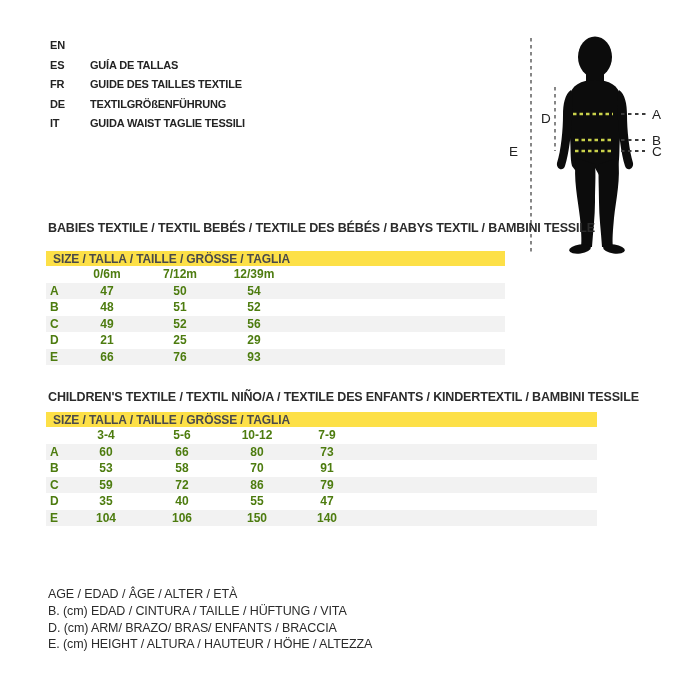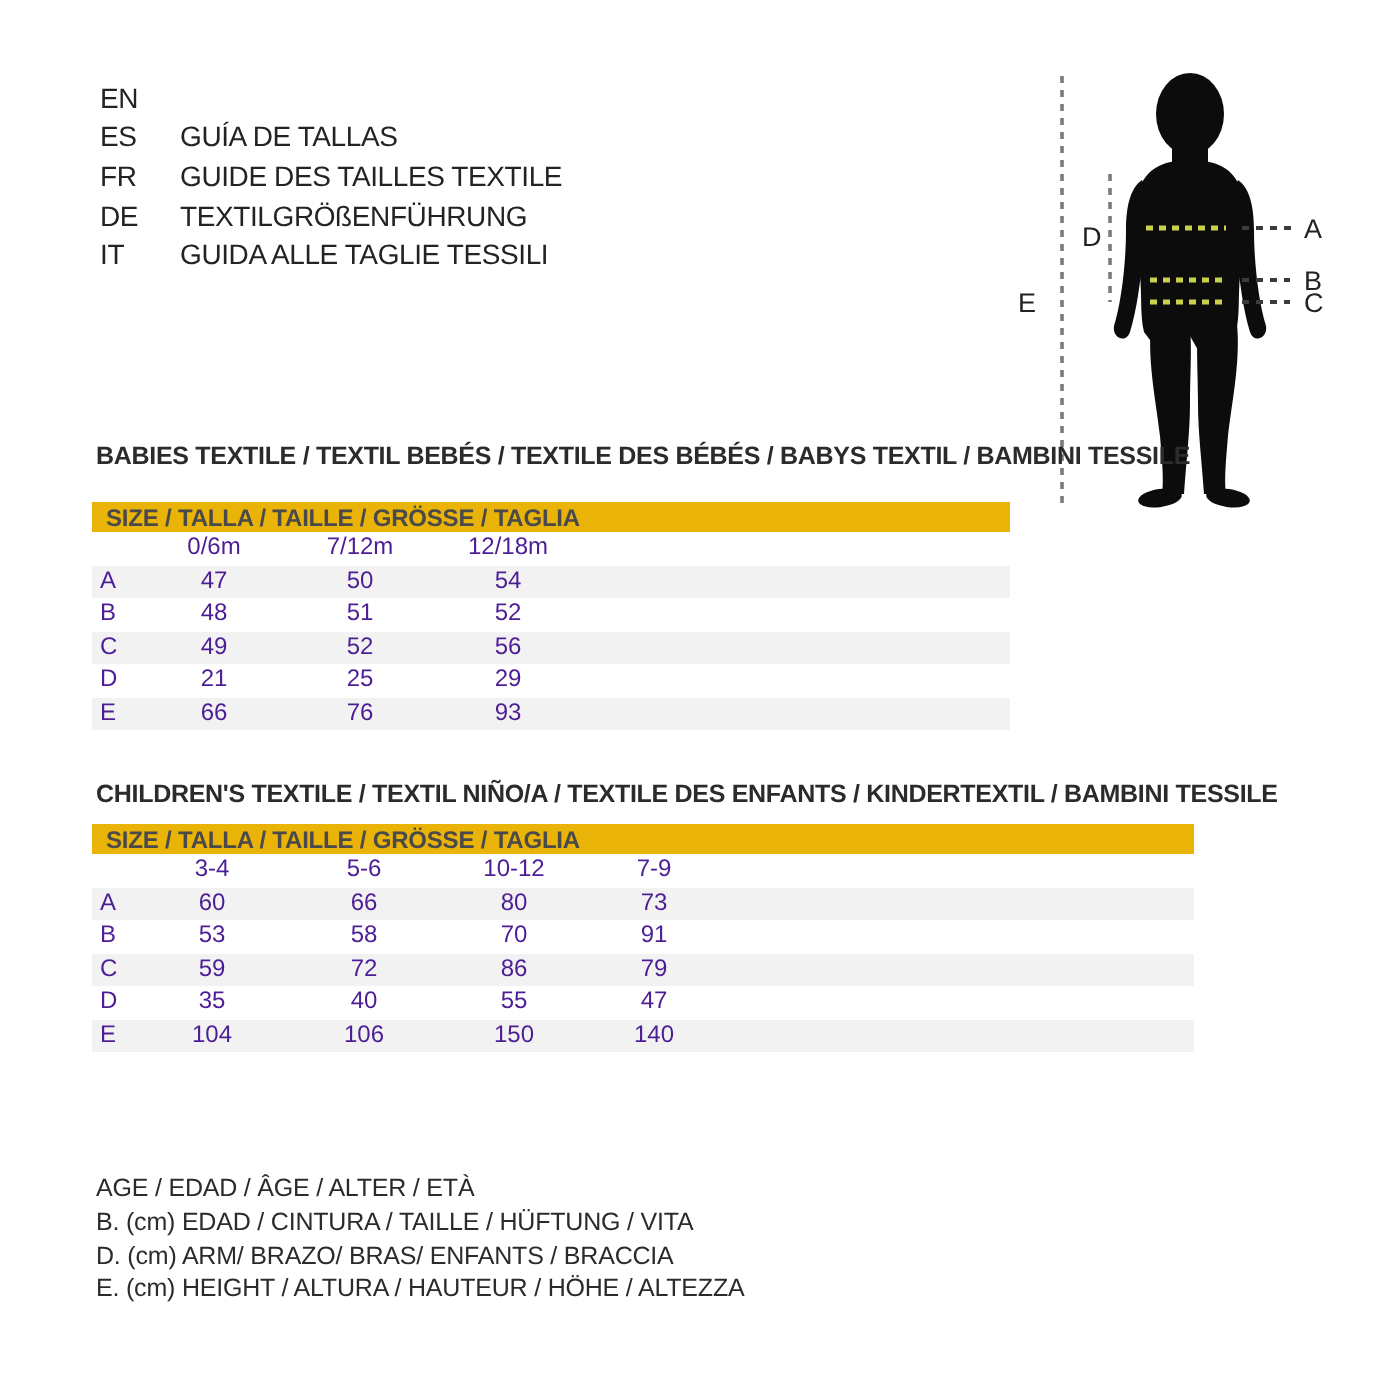--- a/index.html
+++ b/index.html
@@ -1,33 +1,33 @@
 <!DOCTYPE html>
 <html><head>
 <meta charset="utf-8">
 <style>
   html,body{margin:0;padding:0;background:#fff;}
   .canvas{position:relative;width:700px;height:700px;background:#ffffff;overflow:hidden;
           font-family:"Liberation Sans",sans-serif;color:#2e2e2e;}
 
   
   .lang{position:absolute;left:50px;top:39px;}
-  .lang-row{display:flex;height:19.6px;align-items:center;font-size:14px;font-weight:400;
+  .lang-row{display:flex;height:19.6px;align-items:flex-start;font-size:11px;font-weight:700;
             letter-spacing:-0.2px;color:#232323;}
   .lang-code{width:40px;}
 
   
   .sec-title{position:absolute;left:48px;font-size:12.5px;font-weight:700;
              letter-spacing:-0.15px;color:#2b2b2b;white-space:nowrap;}
 
   
   .tbl{position:absolute;left:46px;}
-  .tbl-bar{background:#eab308;height:15px;display:flex;align-items:center;padding-left:7px;
+  .tbl-bar{background:#fde047;height:15px;display:flex;align-items:center;padding-left:7px;
            font-size:12px;font-weight:600;color:#4a4a4a;letter-spacing:-0.1px;}
-  .tbl-row{display:flex;height:16.5px;align-items:flex-start;font-size:12px;color:#4c1d95;}
+  .tbl-row{display:flex;height:16.5px;align-items:center;font-size:12px;color:#4d7c0f;font-weight:bold;}
   .stripe{background:#f2f2f2;}
   .c0{width:20px;padding-left:4px;}
   .cell{text-align:center;}
   .b1{width:74px}.b2{width:72px}.b3{width:76px}
   .k1{width:72px}.k2{width:80px}.k3{width:70px}.k4{width:70px}
 
   
   .legend{position:absolute;left:48px;top:586px;font-size:12.5px;font-weight:500;
           line-height:16.8px;color:#2b2b2b;letter-spacing:-0.1px;}
 
@@ -55,21 +55,21 @@
     <div class="lang-row">
       <span class="lang-code">FR</span>
       <span>GUIDE DES TAILLES TEXTILE</span>
     </div>
     <div class="lang-row">
       <span class="lang-code">DE</span>
       <span>TEXTILGRÖßENFÜHRUNG</span>
     </div>
     <div class="lang-row">
       <span class="lang-code">IT</span>
-      <span>GUIDA ALLE TAGLIE TESSILI</span>
+      <span>GUIDA WAIST TAGLIE TESSILI</span>
     </div>
   </div>
 
   <svg class="figure" width="180" height="250" viewBox="0 0 180 250">
 
     <line class="dash-mid" x1="36" y1="18" x2="36" y2="233"></line>
 
     <line class="dash-mid" x1="60" y1="67" x2="60" y2="131"></line>
 
     <g>
@@ -106,21 +106,21 @@
   </svg>
 
   <div class="sec-title" style="top:221px;">BABIES TEXTILE / TEXTIL BEBÉS / TEXTILE DES BÉBÉS / BABYS TEXTIL / BAMBINI TESSILE</div>
 
   <div class="tbl" style="top:251px;width:459px;">
     <div class="tbl-bar">SIZE / TALLA / TAILLE / GRÖSSE / TAGLIA</div>
     <div class="tbl-row">
       <span class="c0"></span>
       <span class="cell b1">0/6m</span>
       <span class="cell b2">7/12m</span>
-      <span class="cell b3">12/18m</span>
+      <span class="cell b3">12/39m</span>
     </div>
     <div class="tbl-row stripe">
       <span class="c0">A</span>
       <span class="cell b1">47</span>
       <span class="cell b2">50</span>
       <span class="cell b3">54</span>
     </div>
     <div class="tbl-row">
       <span class="c0">B</span>
       <span class="cell b1">48</span>

